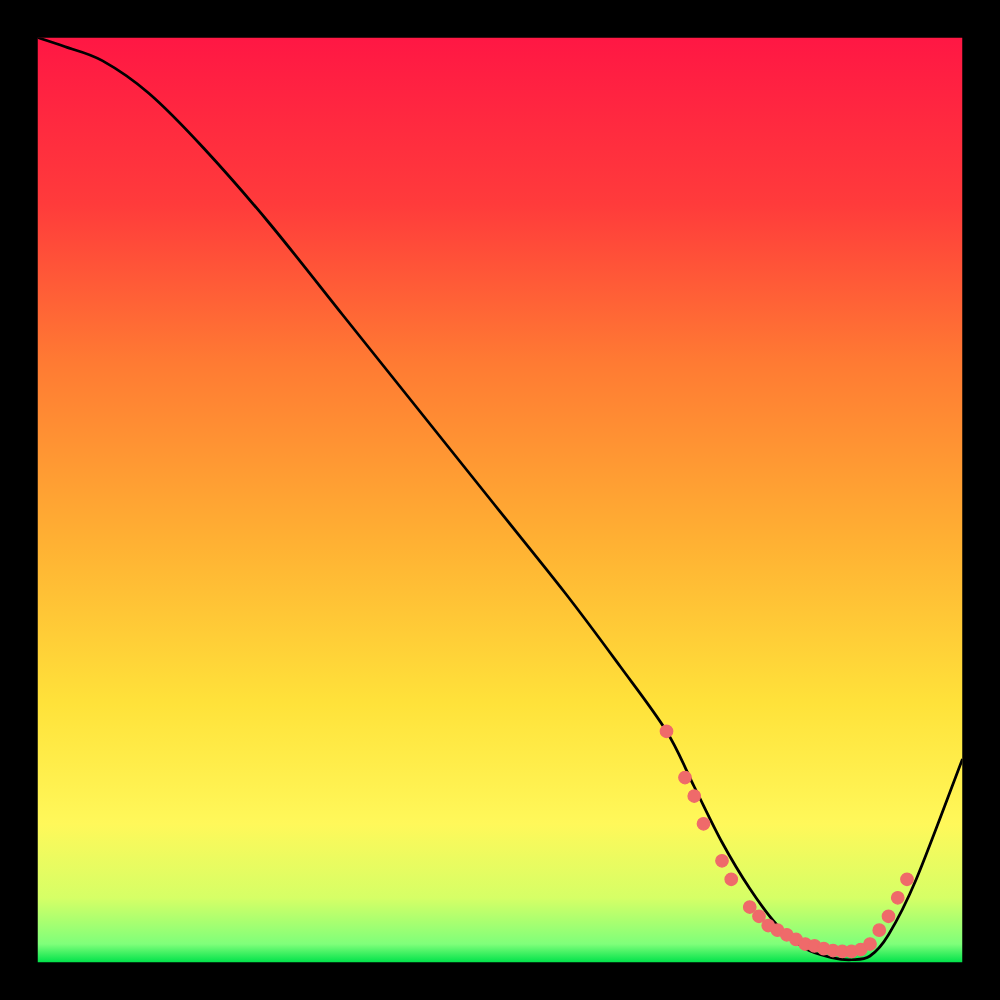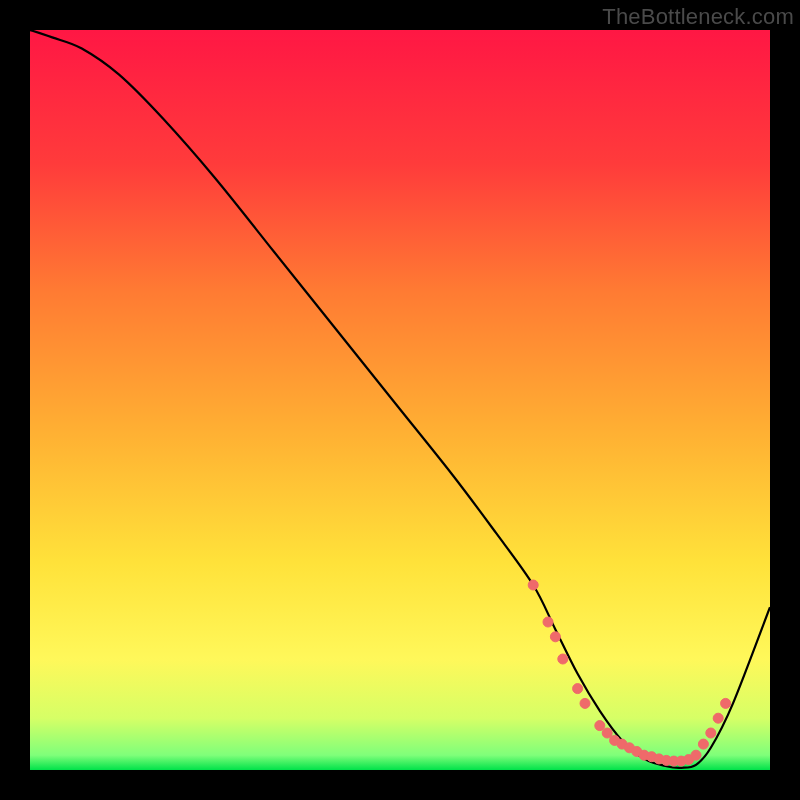--- a/index.html
+++ b/index.html
@@ -35,21 +35,20 @@
   }
   .plot svg {
     width: 100%;
     height: 100%;
     display: block;
   }
 </style>
 </head>
 <body>
 <div class="outer">
-  <div class="watermark">TheBottleneck.com</div>
   <div class="plot">
     <svg viewBox="0 0 740 740" preserveAspectRatio="none">
       <defs>
         <linearGradient id="bg-grad" x1="0" y1="0" x2="0" y2="1">
           <stop id="g0" offset="0%" stop-color="#ff1744"></stop>
           <stop id="g1" offset="18%" stop-color="#ff3b3b"></stop>
           <stop id="g2" offset="35%" stop-color="#ff7a33"></stop>
           <stop id="g3" offset="55%" stop-color="#ffb233"></stop>
           <stop id="g4" offset="72%" stop-color="#ffe23a"></stop>
           <stop id="g5" offset="85%" stop-color="#fff85a"></stop>

